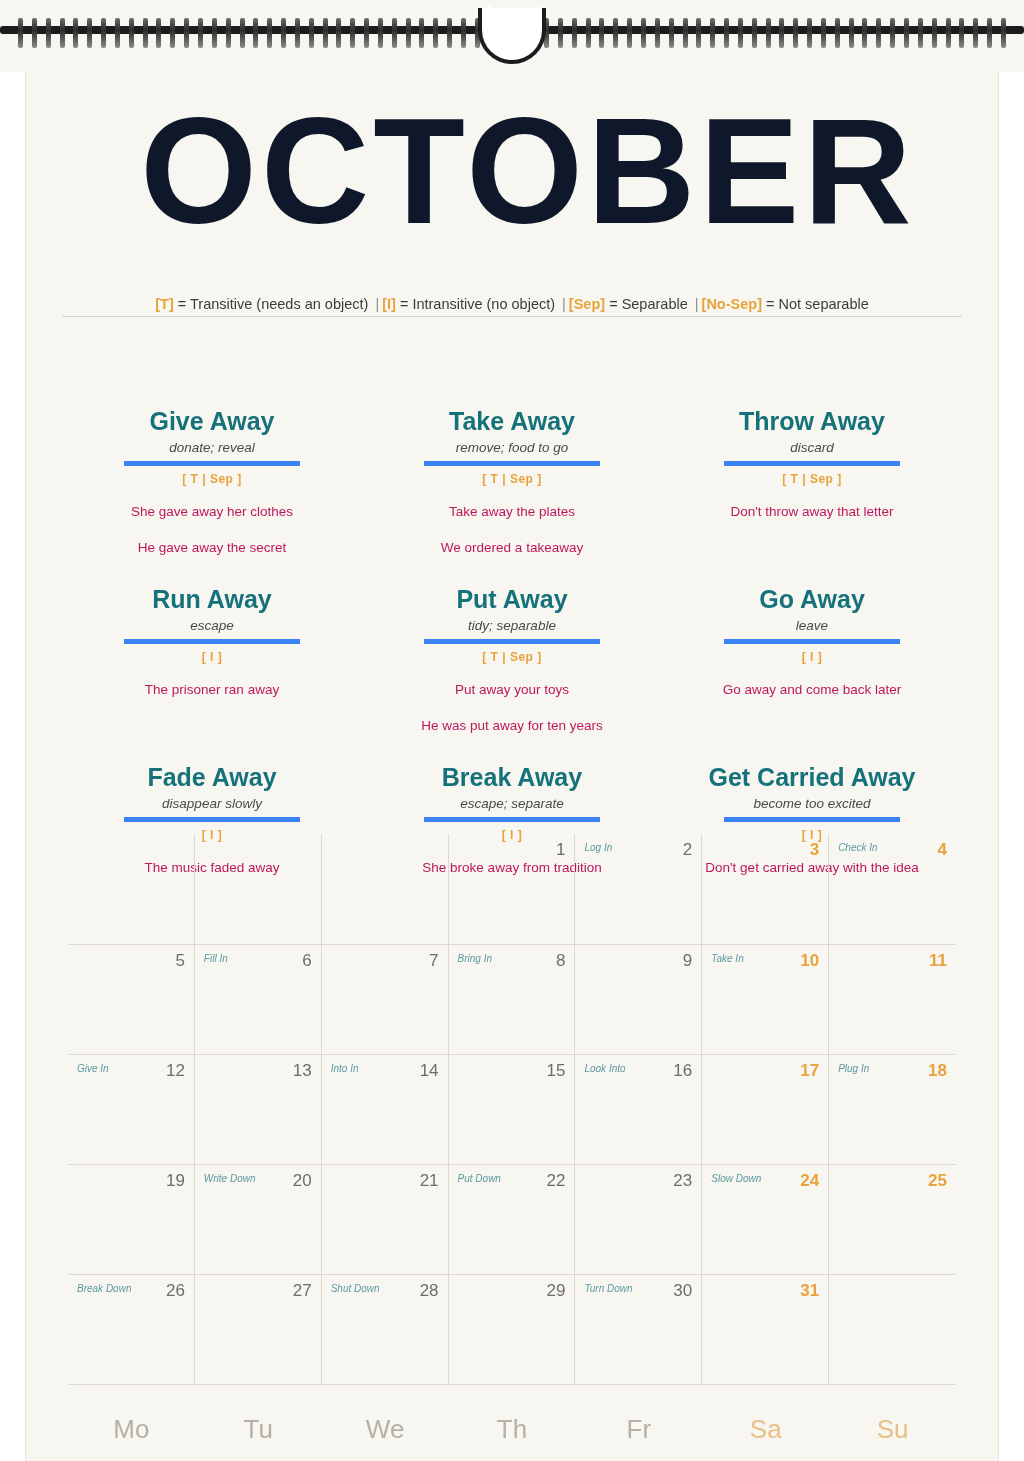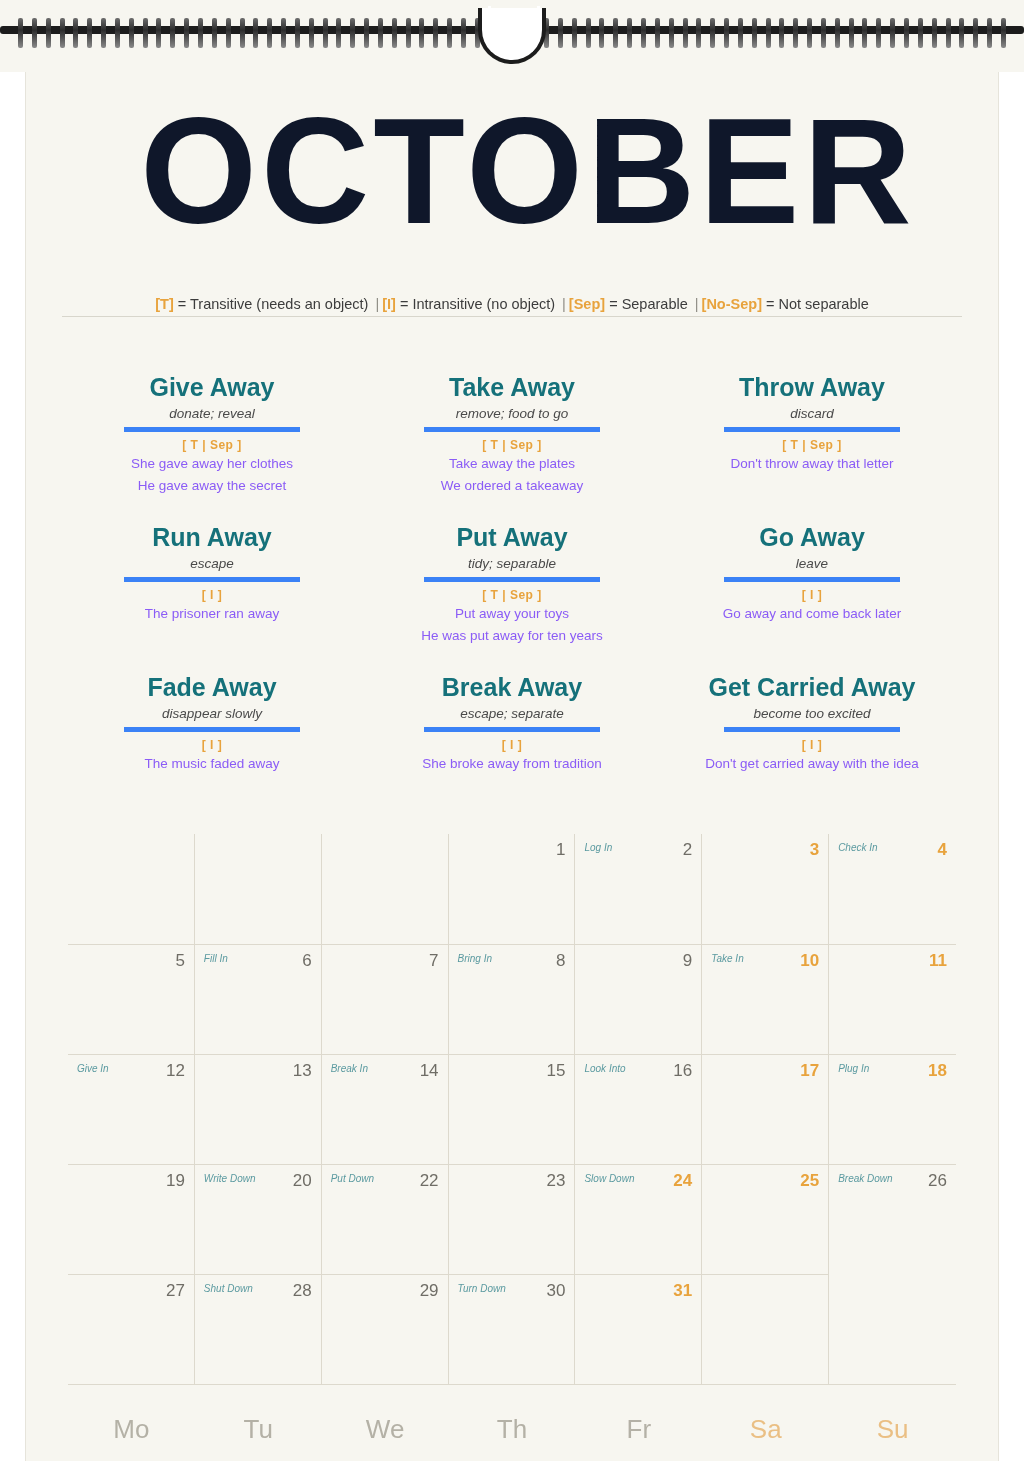--- a/index.html
+++ b/index.html
@@ -101,21 +101,21 @@
     color: #3c3c3c;
     padding-bottom: 4px;
     border-bottom: 1px solid #d8d6cc;
   }
   .legend b { color: #e8a33d; font-weight: bold; }
   .legend .sep { color: #8f8d85; padding: 0 3px; }
 
   
   .verbs {
     position: absolute;
-    top: 370px;
+    top: 404px;
     left: 62px;
     width: 900px;
     display: grid;
     grid-template-columns: repeat(3, 1fr);
     row-gap: 24px;
   }
   .verb { text-align: center; padding: 0 6px; }
   .verb-title {
     font-size: 25px;
     font-weight: bold;
@@ -133,23 +133,23 @@
   }
   .verb-tags {
     font-size: 12px;
     font-weight: bold;
     color: #e8a33d;
     letter-spacing: .5px;
     margin-top: 6px;
   }
   .verb-ex {
     font-size: 13.5px;
-    color: #8b5cf6;
+    color: #be185d;
     line-height: 20px;
-    margin-top: 2px;
+    margin-top: 16px;
   }
 
   
   .calendar {
     position: absolute;
     top: 834px;
     left: 68px;
     width: 888px;
     height: 494px;
   }
@@ -392,21 +392,21 @@
           <span class="day-num">11</span>
         </div>
         <div class="cell">
           <span class="note">Give In</span>
           <span class="day-num">12</span>
         </div>
         <div class="cell">
           <span class="day-num">13</span>
         </div>
         <div class="cell">
-          <span class="note">Break In</span>
+          <span class="note">Into In</span>
           <span class="day-num">14</span>
         </div>
         <div class="cell">
           <span class="day-num">15</span>
         </div>
         <div class="cell">
           <span class="note">Look Into</span>
           <span class="day-num">16</span>
         </div>
         <div class="cell weekend">
@@ -415,20 +415,23 @@
         <div class="cell weekend">
           <span class="note">Plug In</span>
           <span class="day-num">18</span>
         </div>
         <div class="cell">
           <span class="day-num">19</span>
         </div>
         <div class="cell">
           <span class="note">Write Down</span>
           <span class="day-num">20</span>
+        </div>
+        <div class="cell">
+          <span class="day-num">21</span>
         </div>
         <div class="cell">
           <span class="note">Put Down</span>
           <span class="day-num">22</span>
         </div>
         <div class="cell">
           <span class="day-num">23</span>
         </div>
         <div class="cell weekend">
           <span class="note">Slow Down</span>

